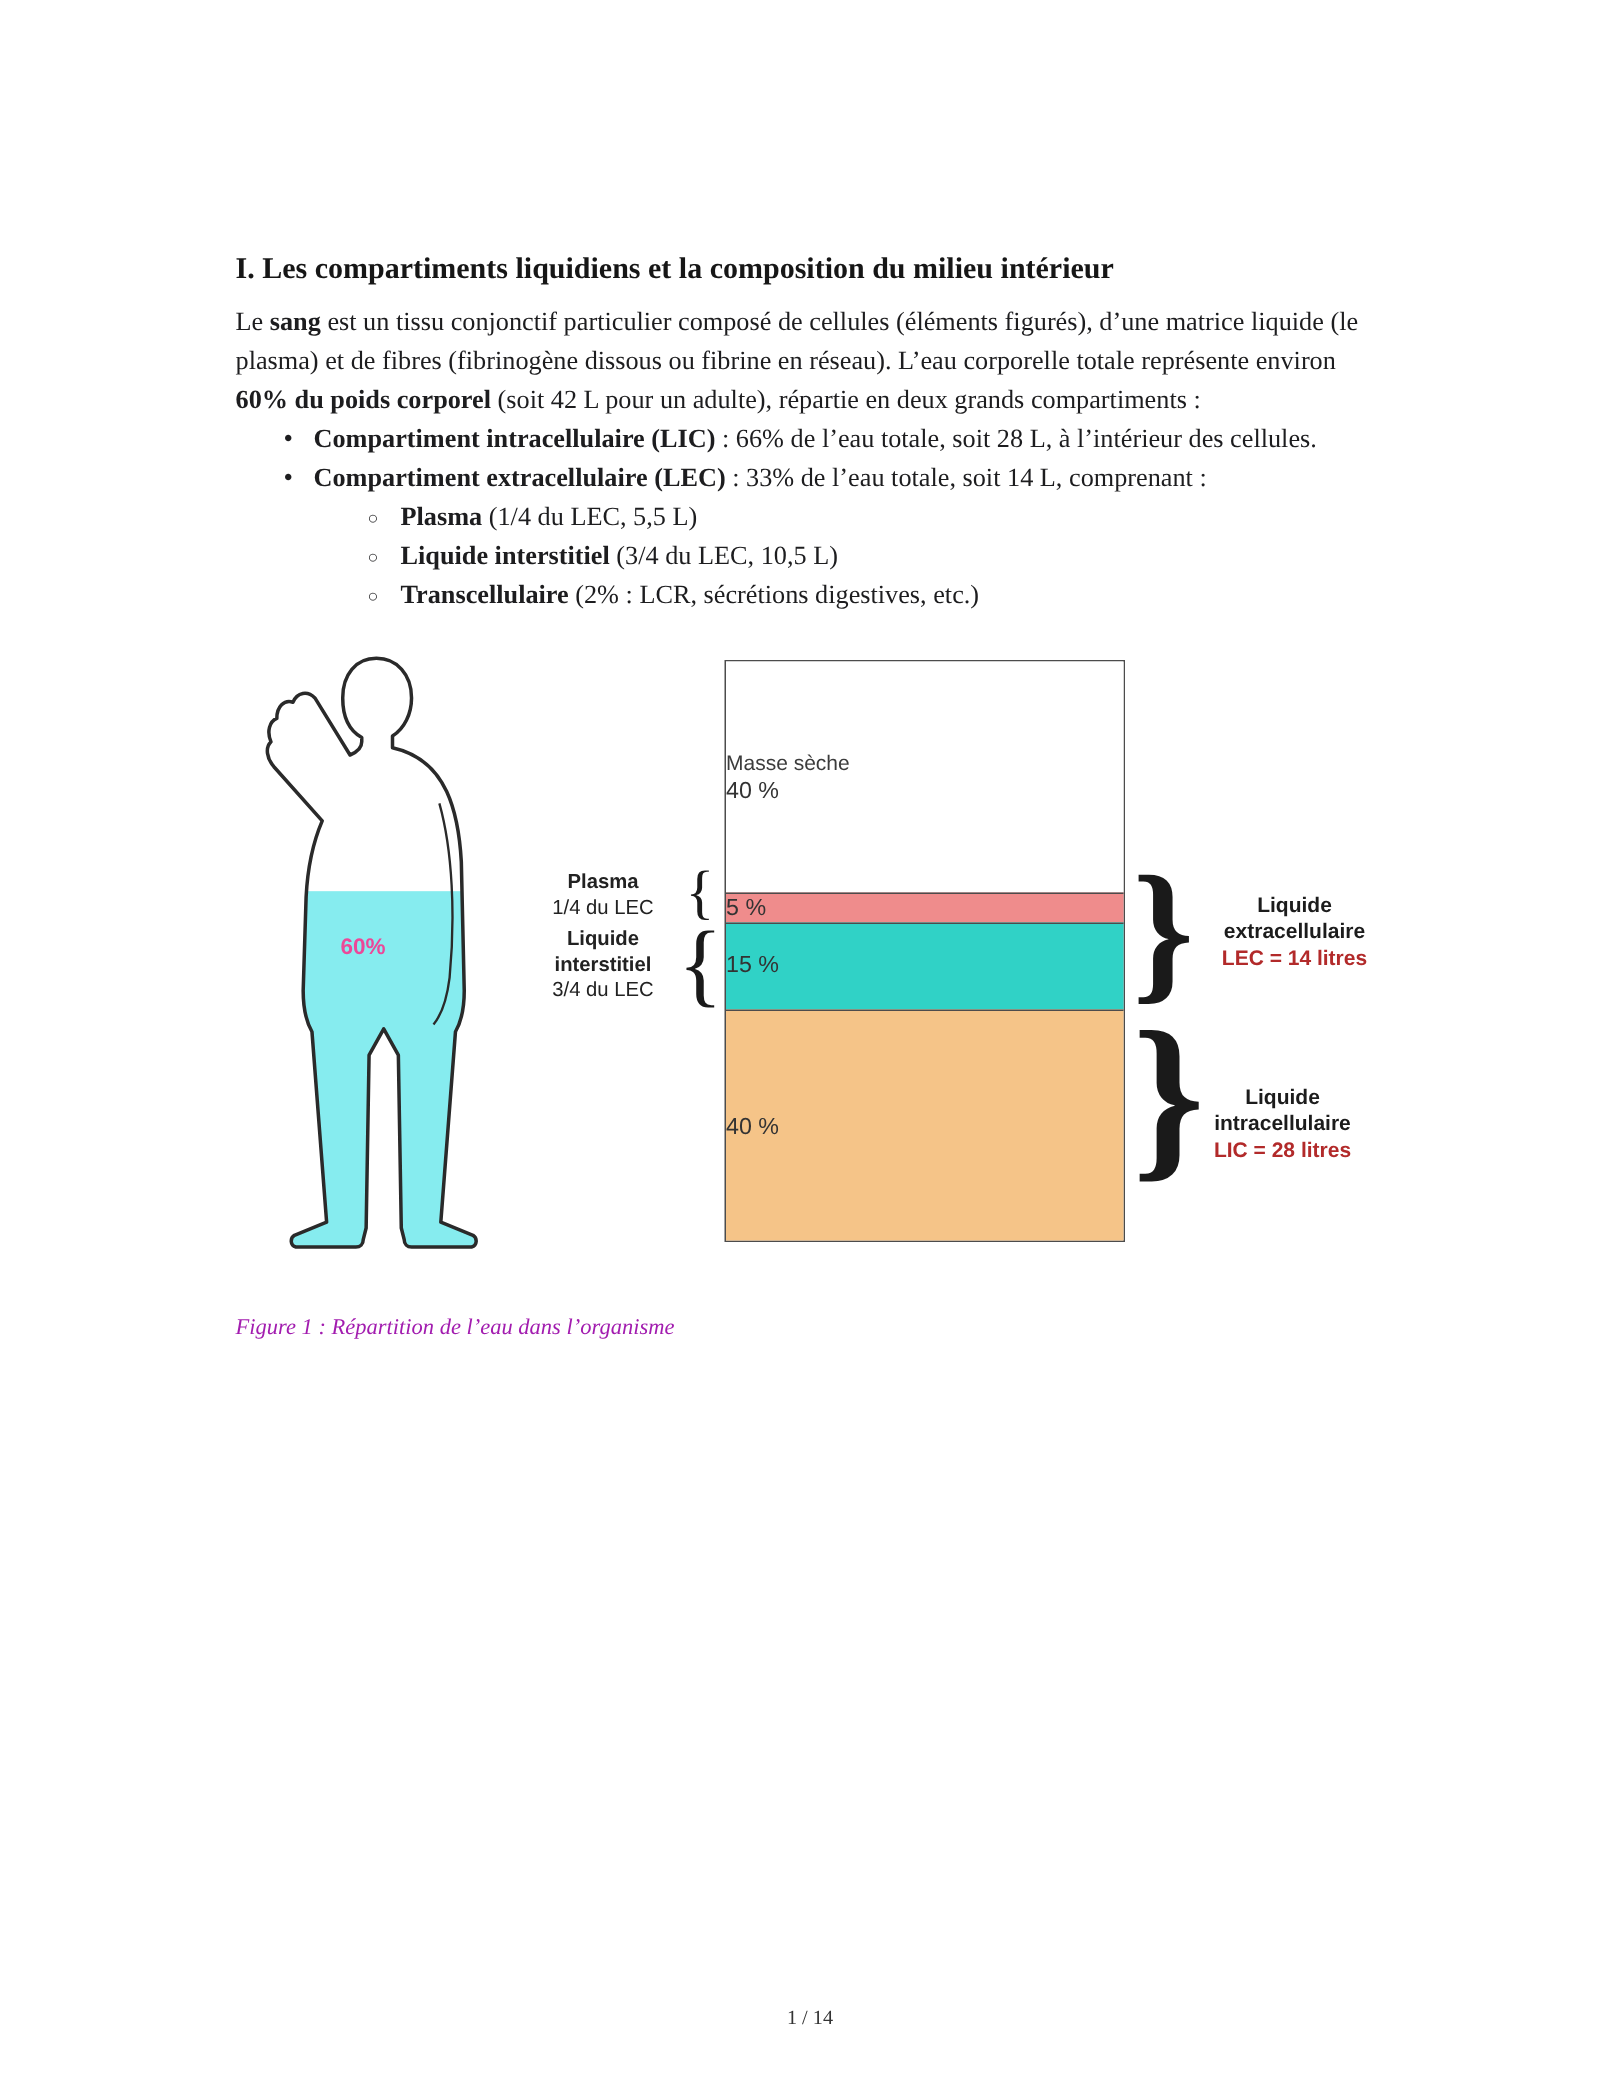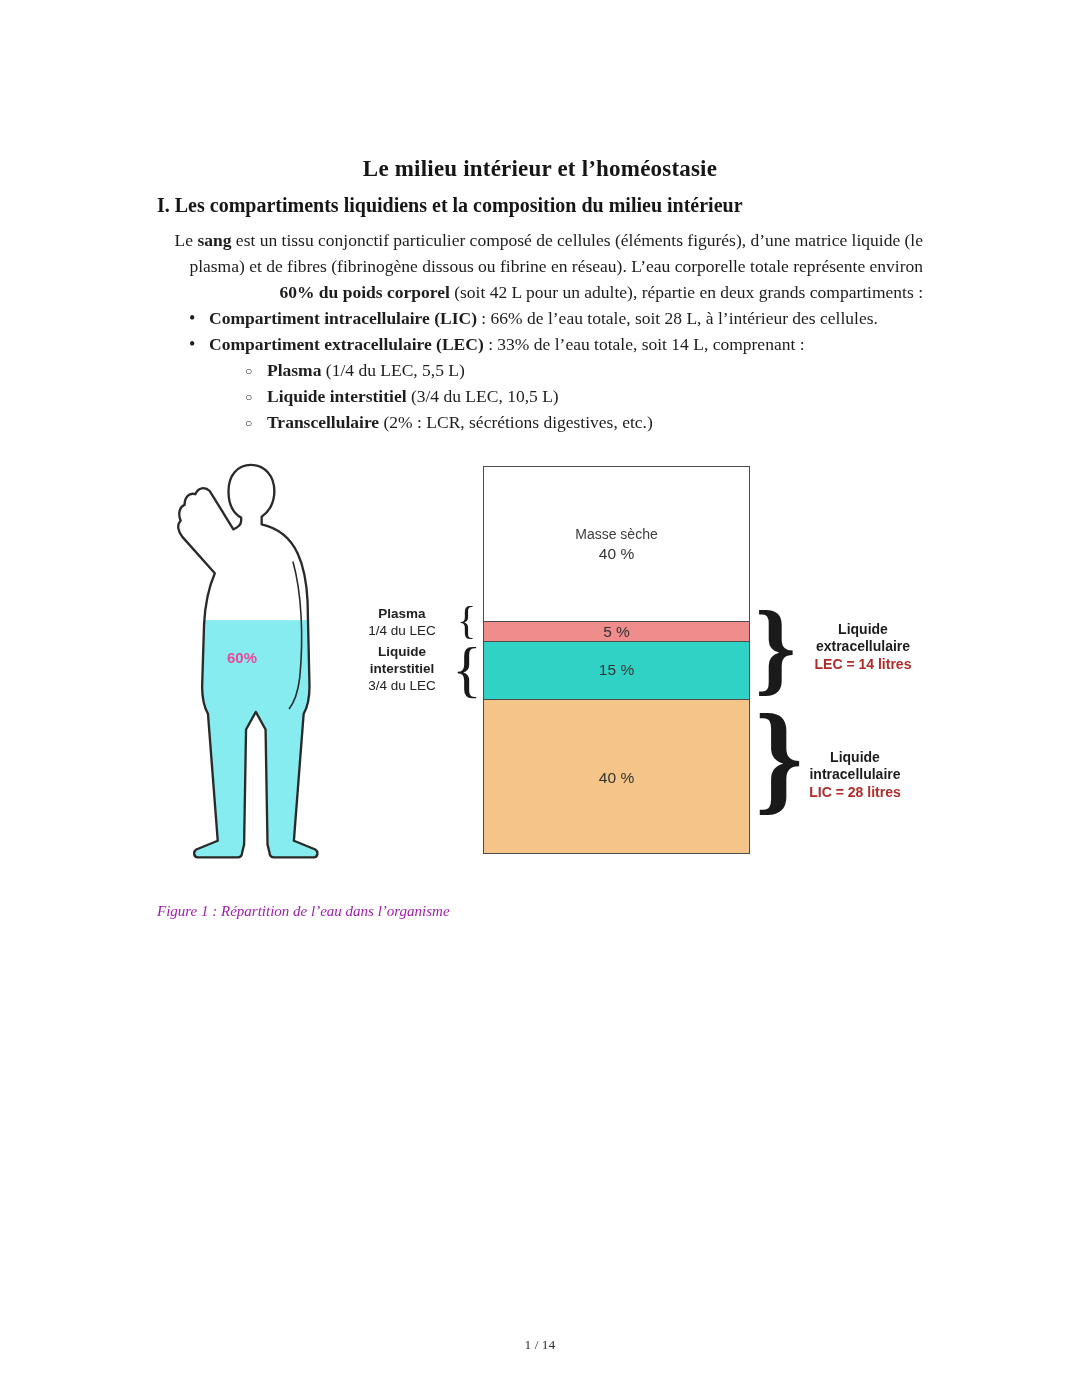--- a/index.html
+++ b/index.html
@@ -7,21 +7,21 @@
   body { font-family:"Liberation Serif", serif; }
   .page {
     position:relative; width:1080px; height:1397px; margin:0 auto;
     background:#ffffff; color:#1d1d1f; overflow:hidden;
   }
   .content { padding:156px 157px 0 157px; }
 
   .title { text-align:center; font-size:23px; font-weight:bold; letter-spacing:0.2px; color:#161616; }
   .heading { font-size:20px; font-weight:bold; margin-top:12px; color:#161616; }
 
-  .para { font-size:17.5px; line-height:26px; margin-top:10px;text-align:right; }
+  .para { font-size:17.5px; line-height:26px; margin-top:10px; }
 
   ul.main-list { list-style:none; margin-left:32px; }
   .main-list > li { font-size:17.5px; line-height:26px; position:relative; padding-left:20px; }
   .main-list > li::before { content:"\2022"; position:absolute; left:0; top:0; font-size:18px; }
   ul.sub-list { list-style:none; margin-left:36px; }
   .sub-list > li { position:relative; padding-left:22px; font-size:17.5px; line-height:26px; }
   .sub-list > li::before { content:"\25CB"; position:absolute; left:0; top:1px; font-size:12px; }
 
   
   .figure { position:relative; width:766px; height:442px; margin-top:26px;
@@ -35,21 +35,21 @@
   .left-label.l2 { left:193px; top:182px; width:104px; }
 
   .brace { position:absolute; color:#1a1a1a; font-family:"Liberation Serif", serif; line-height:0.92; }
   .brace-l1 { left:300px; top:142px; font-size:40px; }
   .brace-l2 { left:295px; top:180px; font-size:62px; }
   .brace-r1 { left:598px; top:138px; font-size:104px; font-weight:bold; }
   .brace-r2 { left:598px; top:240px; font-size:122px; font-weight:bold; }
 
   .bar-chart { position:absolute; left:326px; top:5px; width:267px; height:388px;
                border:1.5px solid #4c4c4c; display:flex; flex-direction:column; }
-  .band { display:flex; flex-direction:column; align-items:center; justify-content:center; }
+  .band { display:flex; flex-direction:column; align-items:flex-start; justify-content:center; }
   .band-dry   { height:40%; background:#ffffff; }
   .band-plasma{ height:5%;  background:#ef8c8c; border-top:1px solid #4c4c4c; }
   .band-inter { height:15%; background:#30d2c6; border-top:1px solid #4c4c4c; }
   .band-intra { height:40%; background:#f5c488; border-top:1px solid #4c4c4c; }
   .band-label { font-size:14px; color:#3c3c3c; }
   .band-value { font-size:15.5px; color:#333333; margin-top:3px; }
   .band-plasma .band-value, .band-inter .band-value { margin-top:0; }
 
   .right-label { position:absolute; width:120px; text-align:center; font-size:14px;
                  line-height:17px; color:#1c1c1c; }
@@ -63,21 +63,20 @@
 
   .footer { position:absolute; left:0; right:0; bottom:44px; text-align:center;
             font-size:13.5px; color:#333; }
 </style>
 </head>
 <body>
 
 <div class="page">
   <div class="content">
 
-    <h1 class="title">Le milieu intérieur et l’homéostasie</h1>
     <h2 class="heading">I. Les compartiments liquidiens et la composition du milieu intérieur</h2>
 
     <p class="para"><span>Le </span><b>sang</b><span> est un tissu conjonctif particulier composé de cellules (éléments figurés), d’une matrice liquide (le plasma) et de fibres (fibrinogène dissous ou fibrine en réseau). L’eau corporelle totale représente environ </span><b>60% du poids corporel</b><span> (soit 42 L pour un adulte), répartie en deux grands compartiments :</span></p>
 
     <ul class="main-list">
       <li><b>Compartiment intracellulaire (LIC)</b><span> : 66% de l’eau totale, soit 28 L, à l’intérieur des cellules.</span></li>
       <li><b>Compartiment extracellulaire (LEC)</b><span> : 33% de l’eau totale, soit 14 L, comprenant :</span>
         <ul class="sub-list">
           <li><b>Plasma</b><span> (1/4 du LEC, 5,5 L)</span></li>
           <li><b>Liquide interstitiel</b><span> (3/4 du LEC, 10,5 L)</span></li>

